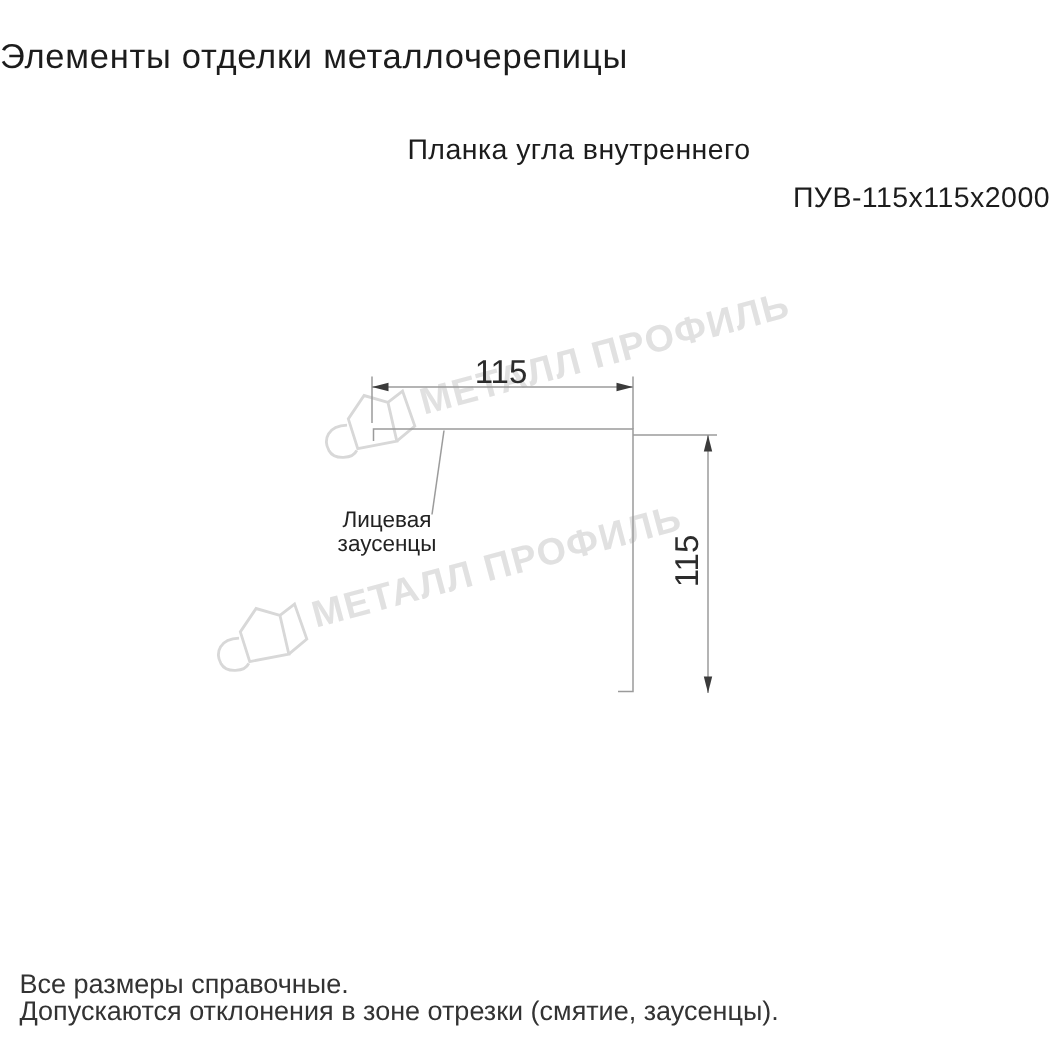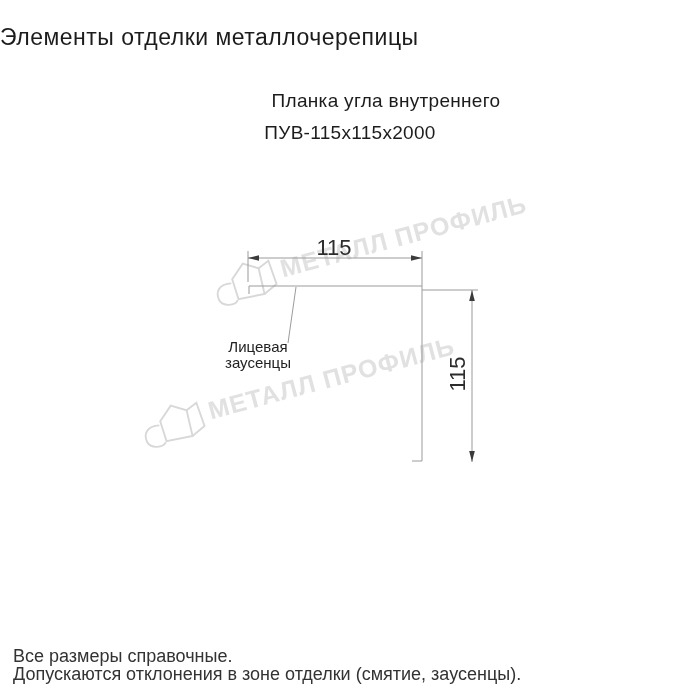--- a/index.html
+++ b/index.html
@@ -22,21 +22,21 @@
   
   .title{
     position:absolute;left:0;top:24px;width:700px;text-align:left;
     font-size:23px;letter-spacing:.5px;color:var(--heading-text);
   }
   .subtitle{
     position:absolute;left:0;top:90px;width:700px;text-align:center;
     font-size:19px;letter-spacing:.3px;color:var(--heading-text);margin-left:36px;
   }
   .product-code{
-    position:absolute;left:0;top:122px;width:700px;text-align:center;
+    position:absolute;left:0;top:122px;width:700px;text-align:right;
     font-size:19px;letter-spacing:.3px;color:var(--heading-text);
   }
   
   .watermark{
     position:absolute;display:flex;align-items:center;gap:3px;
     transform-origin:0 100%;transform:rotate(-15deg);
     pointer-events:none;white-space:nowrap;
   }
   .watermark .wm-text{
     font-size:25px;font-weight:bold;letter-spacing:1px;
@@ -117,16 +117,16 @@
   <div class="dim-label dim-top">115</div>
   <div class="dim-label dim-right">115</div>
 
   <div class="face-label">
     <div>Лицевая</div>
     <div>заусенцы</div>
   </div>
 
   <div class="footer">
     <div>Все размеры справочные.</div>
-    <div>Допускаются отклонения в зоне отделки (смятие, заусенцы).</div>
+    <div>Допускаются отклонения в зоне отрезки (смятие, заусенцы).</div>
   </div>
 
 </div>
 
 </body></html>

